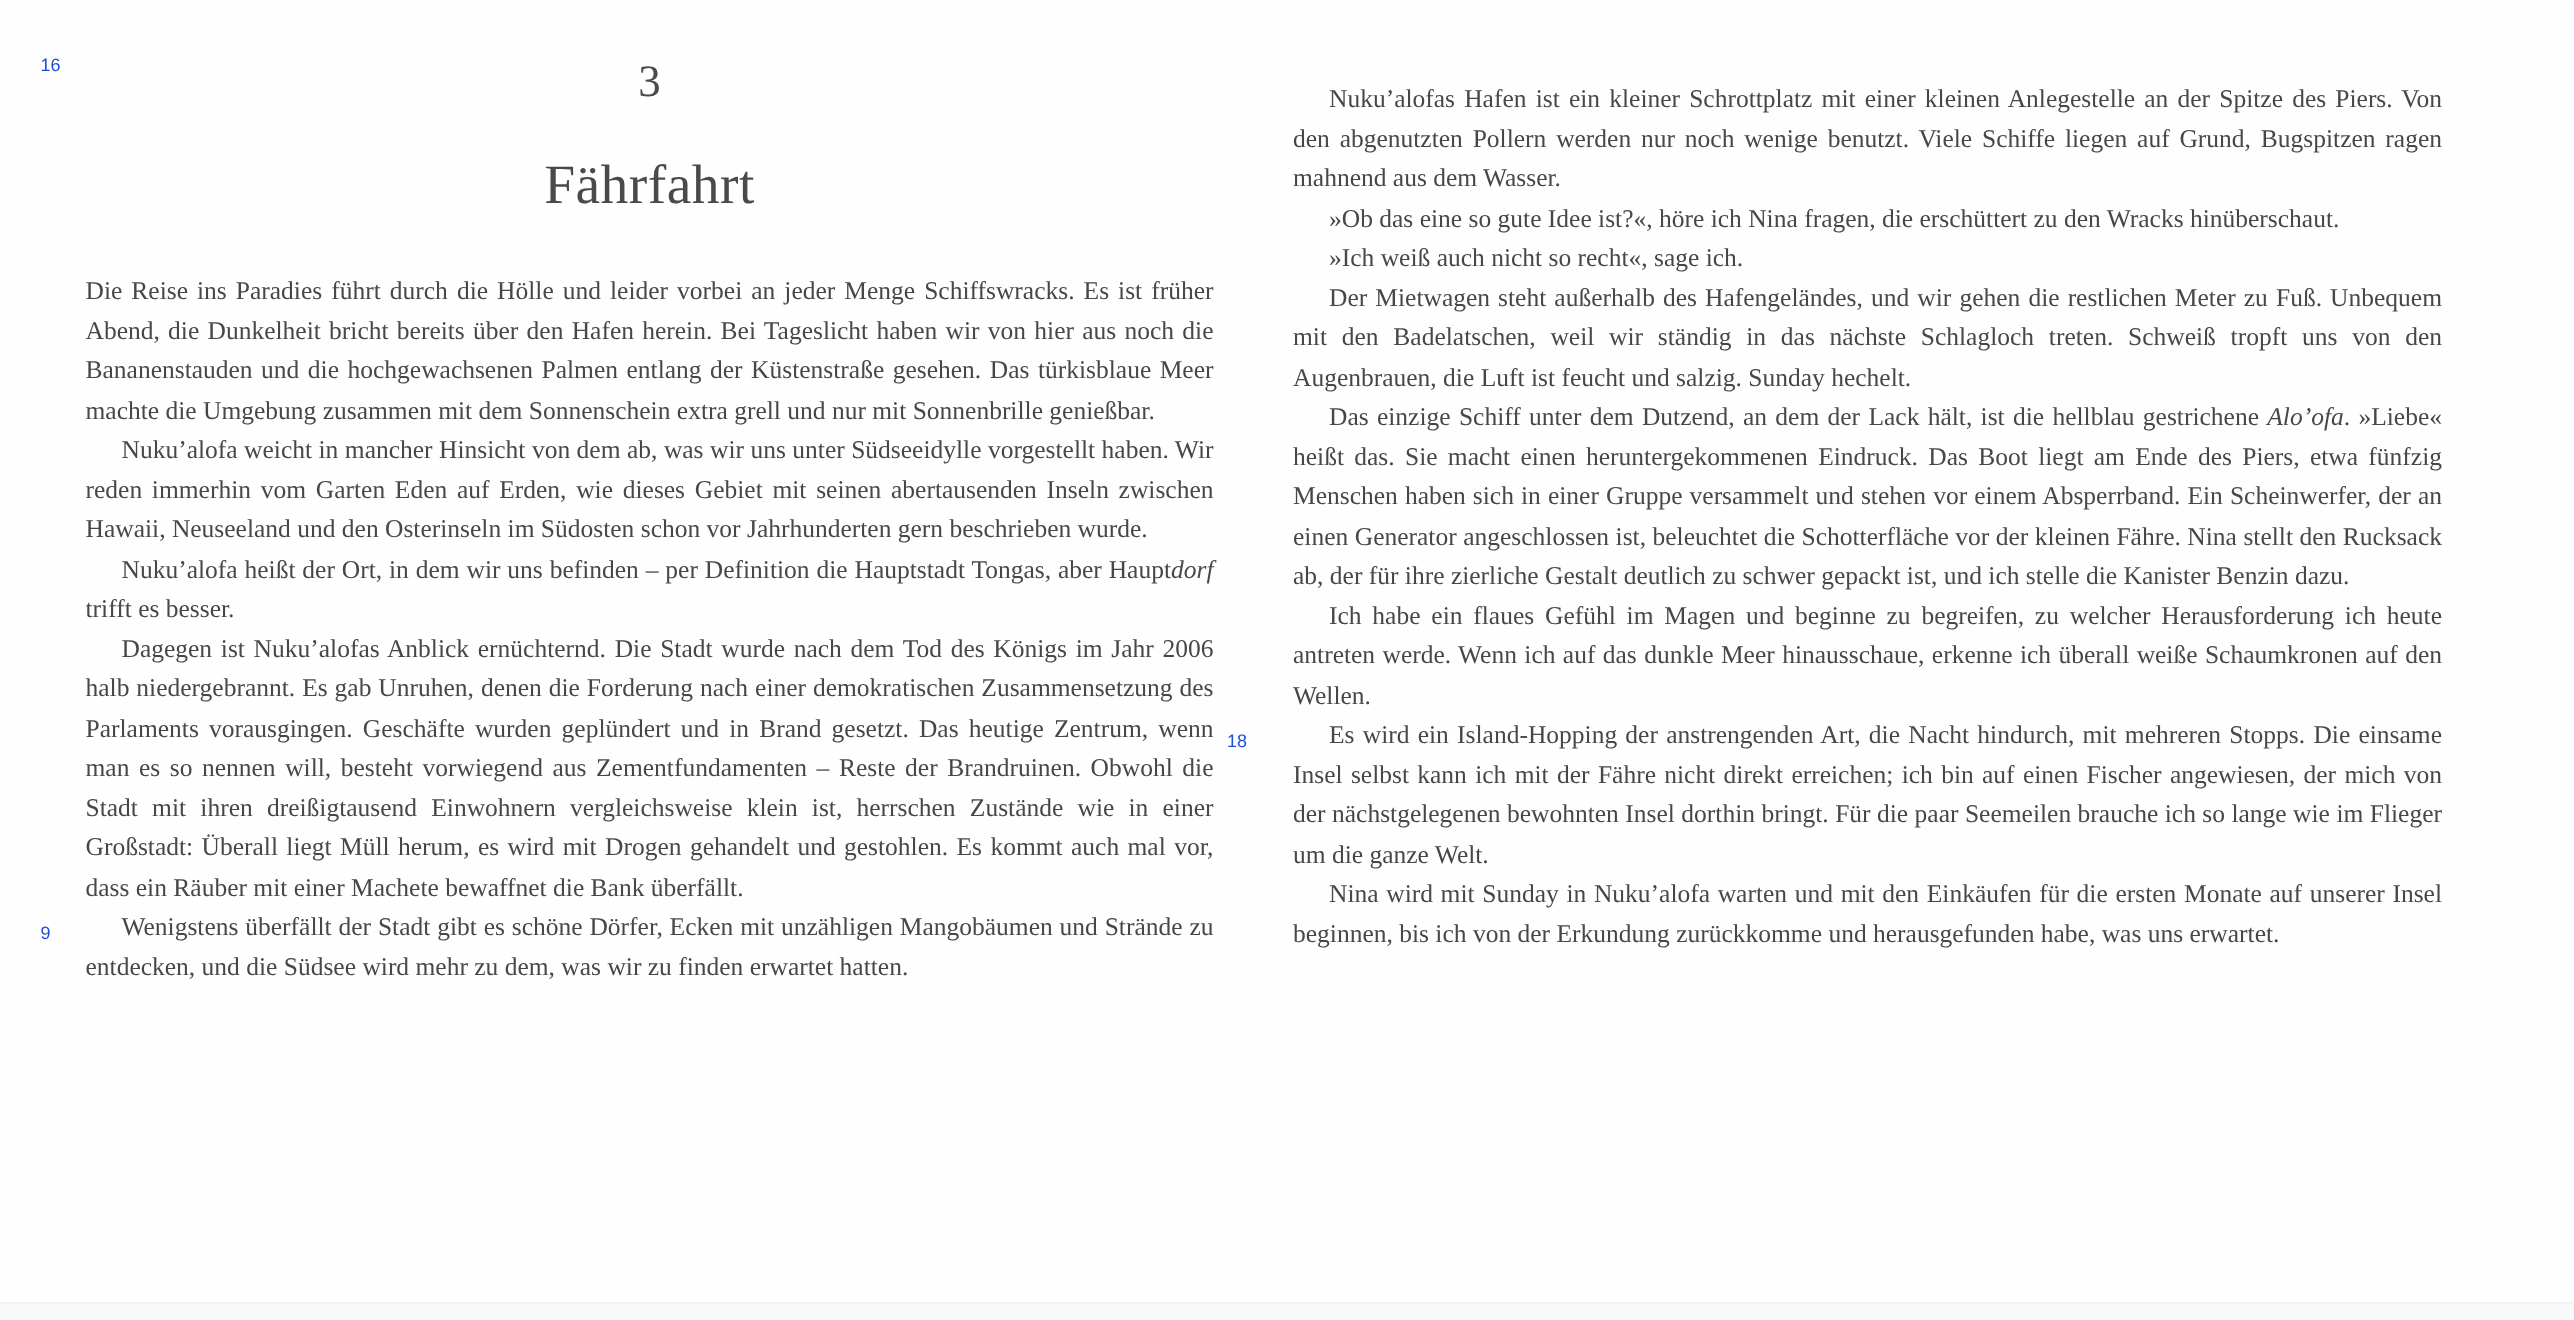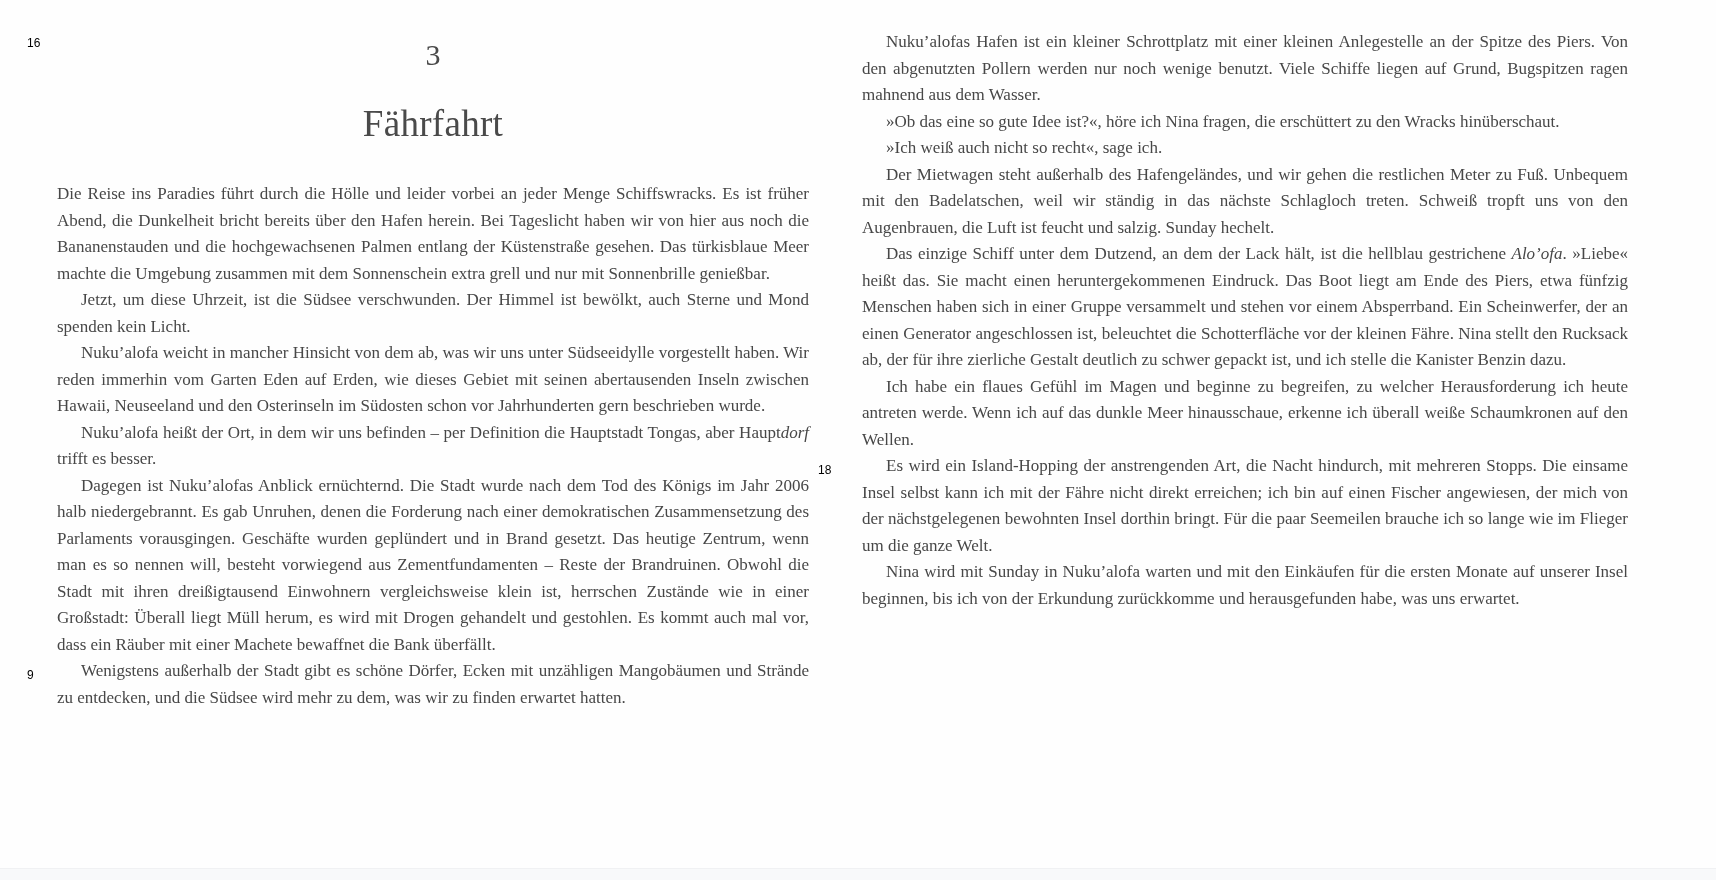--- a/index.html
+++ b/index.html
@@ -5,41 +5,41 @@
   * { margin: 0; padding: 0; box-sizing: border-box; }
   html, body { width: 1716px; height: 880px; }
   body {
     position: relative;
     background: #fefefe;
     overflow: hidden;
     font-family: "Liberation Serif", "DejaVu Serif", serif;
   }
   .page { position: absolute; top: 0; }
   .page-left  { left: 57px;  width: 752px; }
-  .page-right { left: 862px; width: 766px; padding-top: 29px; }
+  .page-right { left: 862px; width: 766px; padding-top: 53px; }
 
   .chapter-head { text-align: center; color: #4a4a4a; padding-top: 40px; }
   .chapter-number { font-size: 30px; font-weight: 400; line-height: 1; }
   .chapter-title  { font-size: 37px; font-weight: 400; margin-top: 32px; letter-spacing: 0.3px; }
 
   .body-text { margin-top: 36px; }
 
   p.para {
     position: relative;
     font-size: 17px;
     line-height: 26.5px;
     text-align: justify;
     color: #474747;
   }
   p.para.indent { text-indent: 24px; }
 
   .corner-num, .margin-num {
     font-family: "Liberation Sans", sans-serif;
     font-size: 12px;
-    color: #000000;
+    color: #1d4ed8;
   }
   .corner-num { position: absolute; left: 27px; top: 36px; }
   .margin-num { position: absolute; left: -30px; top: 4px; text-indent: 0; }
   .page-right .margin-num { left: -44px; }
 
   .bottom-bar {
     position: absolute;
     left: 0; right: 0; bottom: 0;
     height: 12px;
     background: #f8f9fa;
@@ -51,25 +51,24 @@
 
 <span class="corner-num">16</span>
 
 <div class="page page-left">
   <div class="chapter-head">
     <div class="chapter-number">3</div>
     <div class="chapter-title">Fährfahrt</div>
   </div>
   <div class="body-text">
       <p class="para"><span>Die Reise ins Paradies führt durch die Hölle und leider vorbei an jeder Menge Schiffswracks. Es ist früher Abend, die Dunkelheit bricht bereits über den Hafen herein. Bei Tageslicht haben wir von hier aus noch die Bananenstauden und die hochgewachsenen Palmen entlang der Küstenstraße gesehen. Das türkisblaue Meer machte die Umgebung zusammen mit dem Sonnenschein extra grell und nur mit Sonnenbrille genießbar.</span></p>
-      <p class="para indent"><span>Jetzt, um diese Uhrzeit, ist die Südsee verschwunden. Der Himmel ist bewölkt, auch Sterne und Mond spenden kein Licht.</span></p>
       <p class="para indent"><span>Nuku’alofa weicht in mancher Hinsicht von dem ab, was wir uns unter Südseeidylle vorgestellt haben. Wir reden immerhin vom Garten Eden auf Erden, wie dieses Gebiet mit seinen abertausenden Inseln zwischen Hawaii, Neuseeland und den Osterinseln im Südosten schon vor Jahrhunderten gern beschrieben wurde.</span></p>
       <p class="para indent"><span>Nuku’alofa heißt der Ort, in dem wir uns befinden – per Definition die Hauptstadt Tongas, aber Haupt</span><em>dorf</em><span> trifft es besser.</span></p>
       <p class="para indent"><span>Dagegen ist Nuku’alofas Anblick ernüchternd. Die Stadt wurde nach dem Tod des Königs im Jahr 2006 halb niedergebrannt. Es gab Unruhen, denen die Forderung nach einer demokratischen Zusammensetzung des Parlaments vorausgingen. Geschäfte wurden geplündert und in Brand gesetzt. Das heutige Zentrum, wenn man es so nennen will, besteht vorwiegend aus Zementfundamenten – Reste der Brandruinen. Obwohl die Stadt mit ihren dreißigtausend Einwohnern vergleichsweise klein ist, herrschen Zustände wie in einer Großstadt: Überall liegt Müll herum, es wird mit Drogen gehandelt und gestohlen. Es kommt auch mal vor, dass ein Räuber mit einer Machete bewaffnet die Bank überfällt.</span></p>
-      <p class="para indent"><span class="margin-num">9</span><span>Wenigstens außerhalb der Stadt gibt es schöne Dörfer, Ecken mit unzähligen Mangobäumen und Strände zu entdecken, und die Südsee wird mehr zu dem, was wir zu finden erwartet hatten.</span></p>
+      <p class="para indent"><span class="margin-num">9</span><span>Wenigstens überfällt der Stadt gibt es schöne Dörfer, Ecken mit unzähligen Mangobäumen und Strände zu entdecken, und die Südsee wird mehr zu dem, was wir zu finden erwartet hatten.</span></p>
     </div>
 </div>
 
 <div class="page page-right">
   <div class="body-text" style="margin-top:0;">
       <p class="para indent"><span>Nuku’alofas Hafen ist ein kleiner Schrottplatz mit einer kleinen Anlegestelle an der Spitze des Piers. Von den abgenutzten Pollern werden nur noch wenige benutzt. Viele Schiffe liegen auf Grund, Bugspitzen ragen mahnend aus dem Wasser.</span></p>
       <p class="para indent"><span>»Ob das eine so gute Idee ist?«, höre ich Nina fragen, die erschüttert zu den Wracks hinüberschaut.</span></p>
       <p class="para indent"><span>»Ich weiß auch nicht so recht«, sage ich.</span></p>
       <p class="para indent"><span>Der Mietwagen steht außerhalb des Hafengeländes, und wir gehen die restlichen Meter zu Fuß. Unbequem mit den Badelatschen, weil wir ständig in das nächste Schlagloch treten. Schweiß tropft uns von den Augenbrauen, die Luft ist feucht und salzig. Sunday hechelt.</span></p>
       <p class="para indent"><span>Das einzige Schiff unter dem Dutzend, an dem der Lack hält, ist die hellblau gestrichene </span><em>Alo’ofa</em><span>. »Liebe« heißt das. Sie macht einen heruntergekommenen Eindruck. Das Boot liegt am Ende des Piers, etwa fünfzig Menschen haben sich in einer Gruppe versammelt und stehen vor einem Absperrband. Ein Scheinwerfer, der an einen Generator angeschlossen ist, beleuchtet die Schotterfläche vor der kleinen Fähre. Nina stellt den Rucksack ab, der für ihre zierliche Gestalt deutlich zu schwer gepackt ist, und ich stelle die Kanister Benzin dazu.</span></p>

